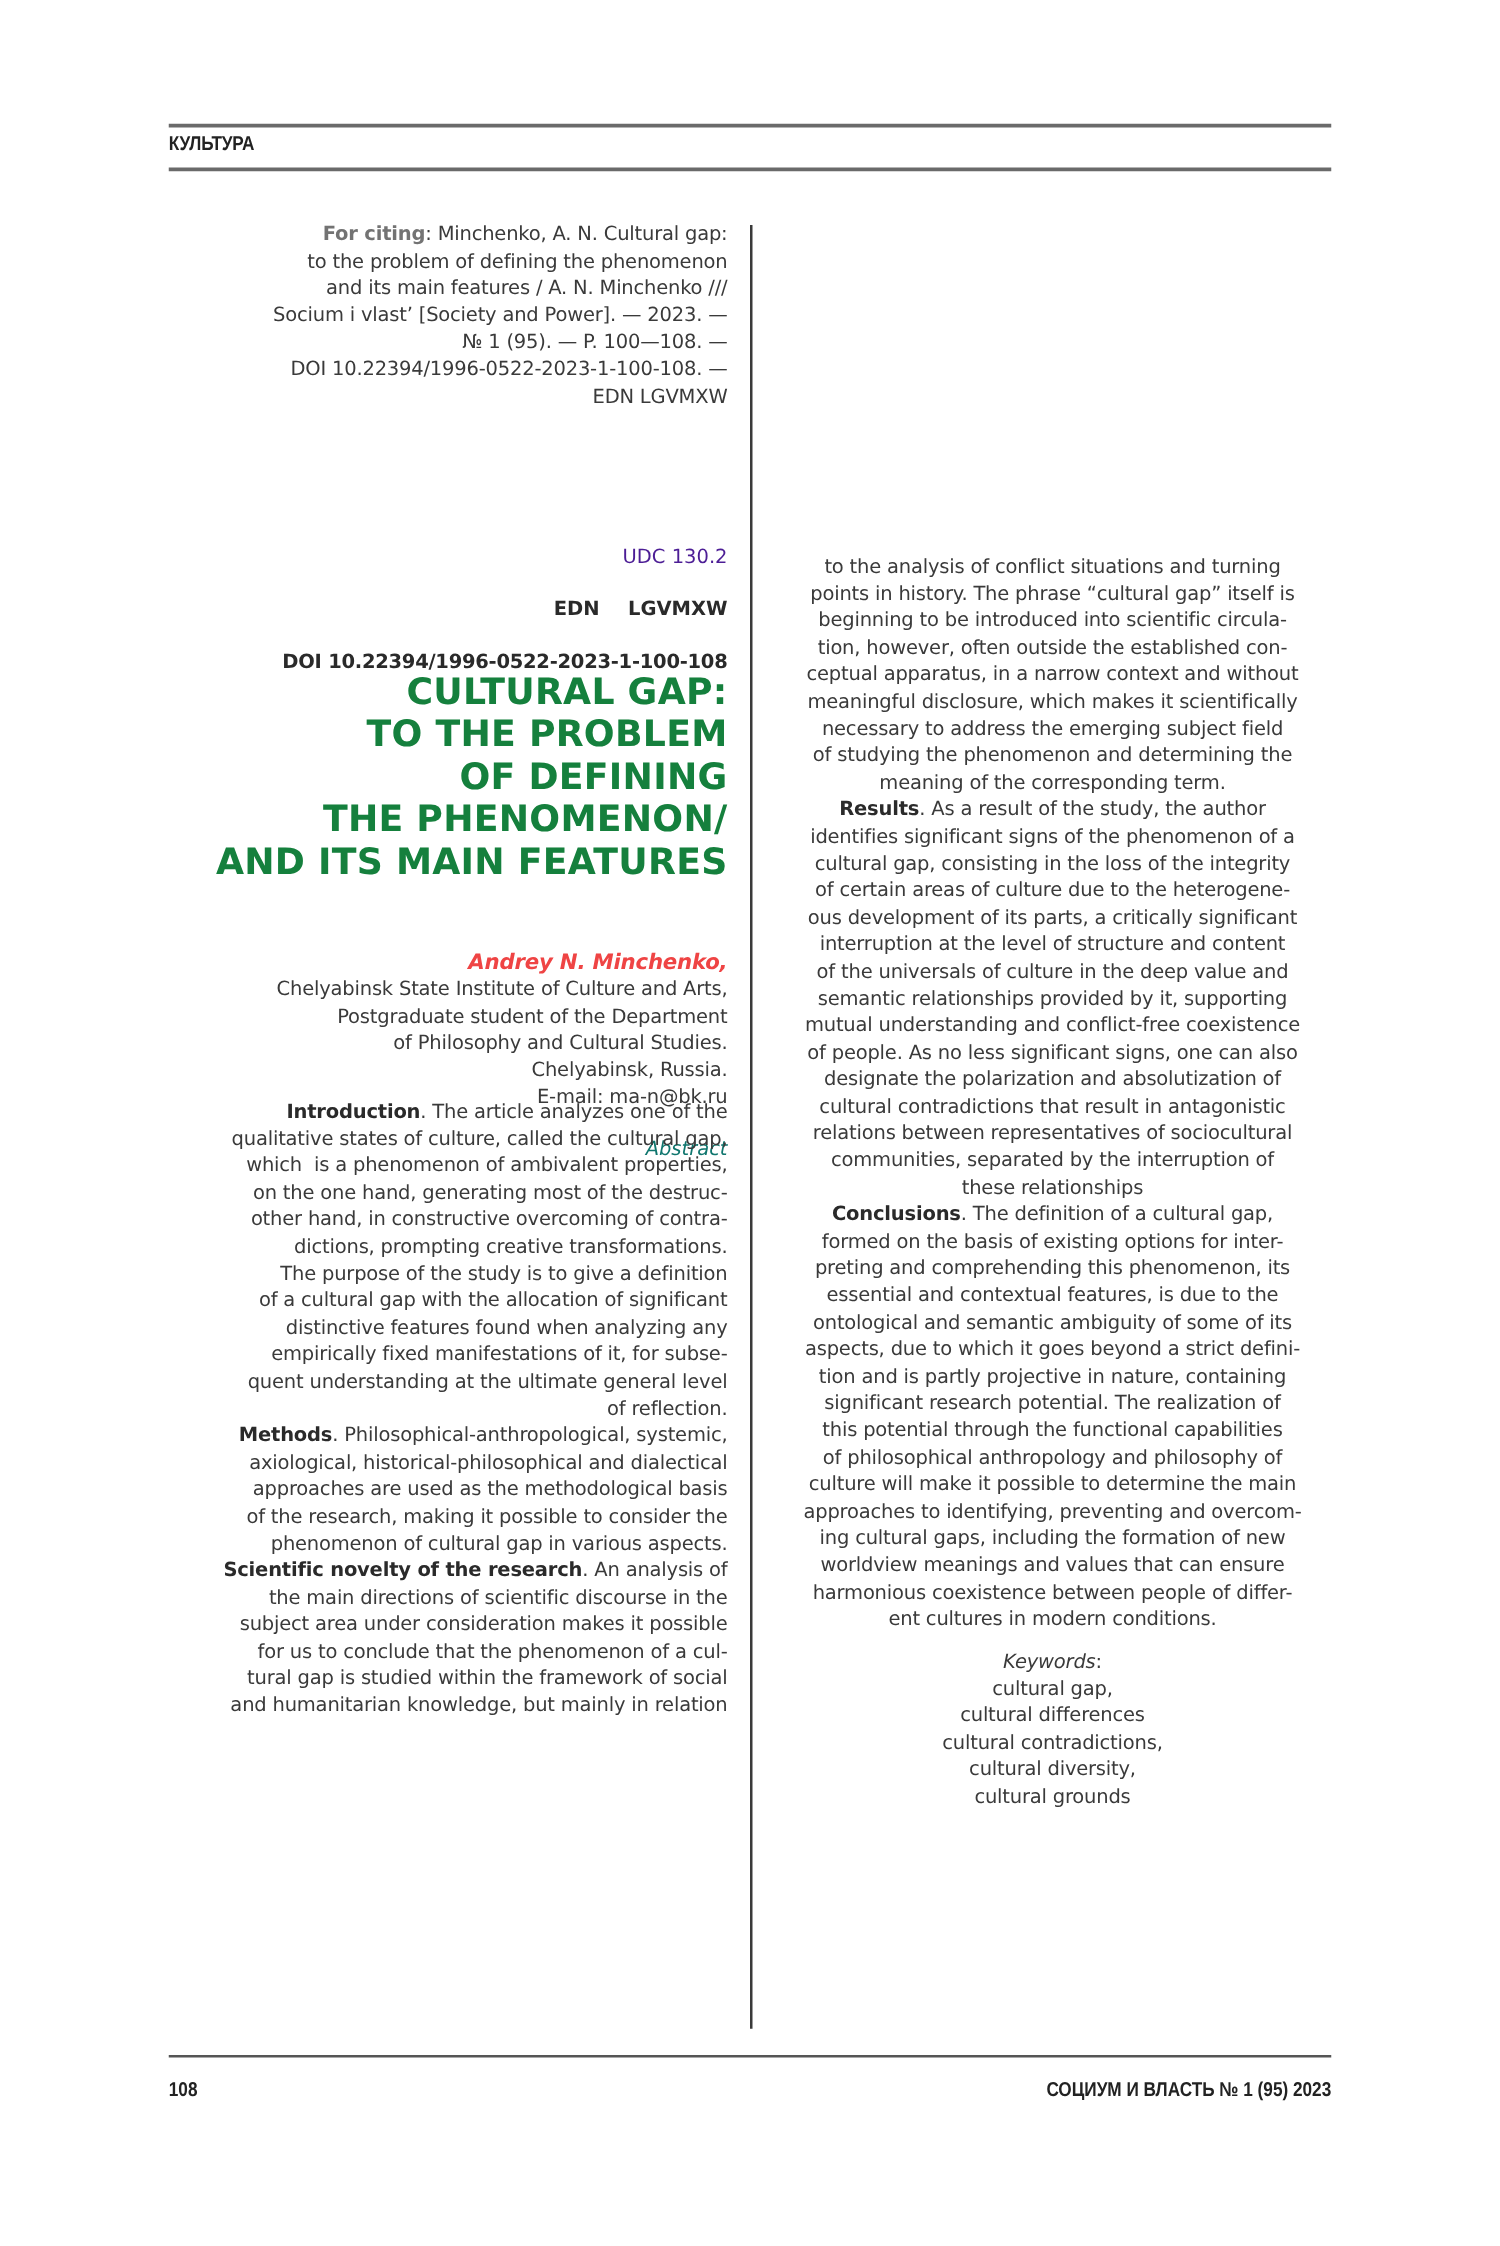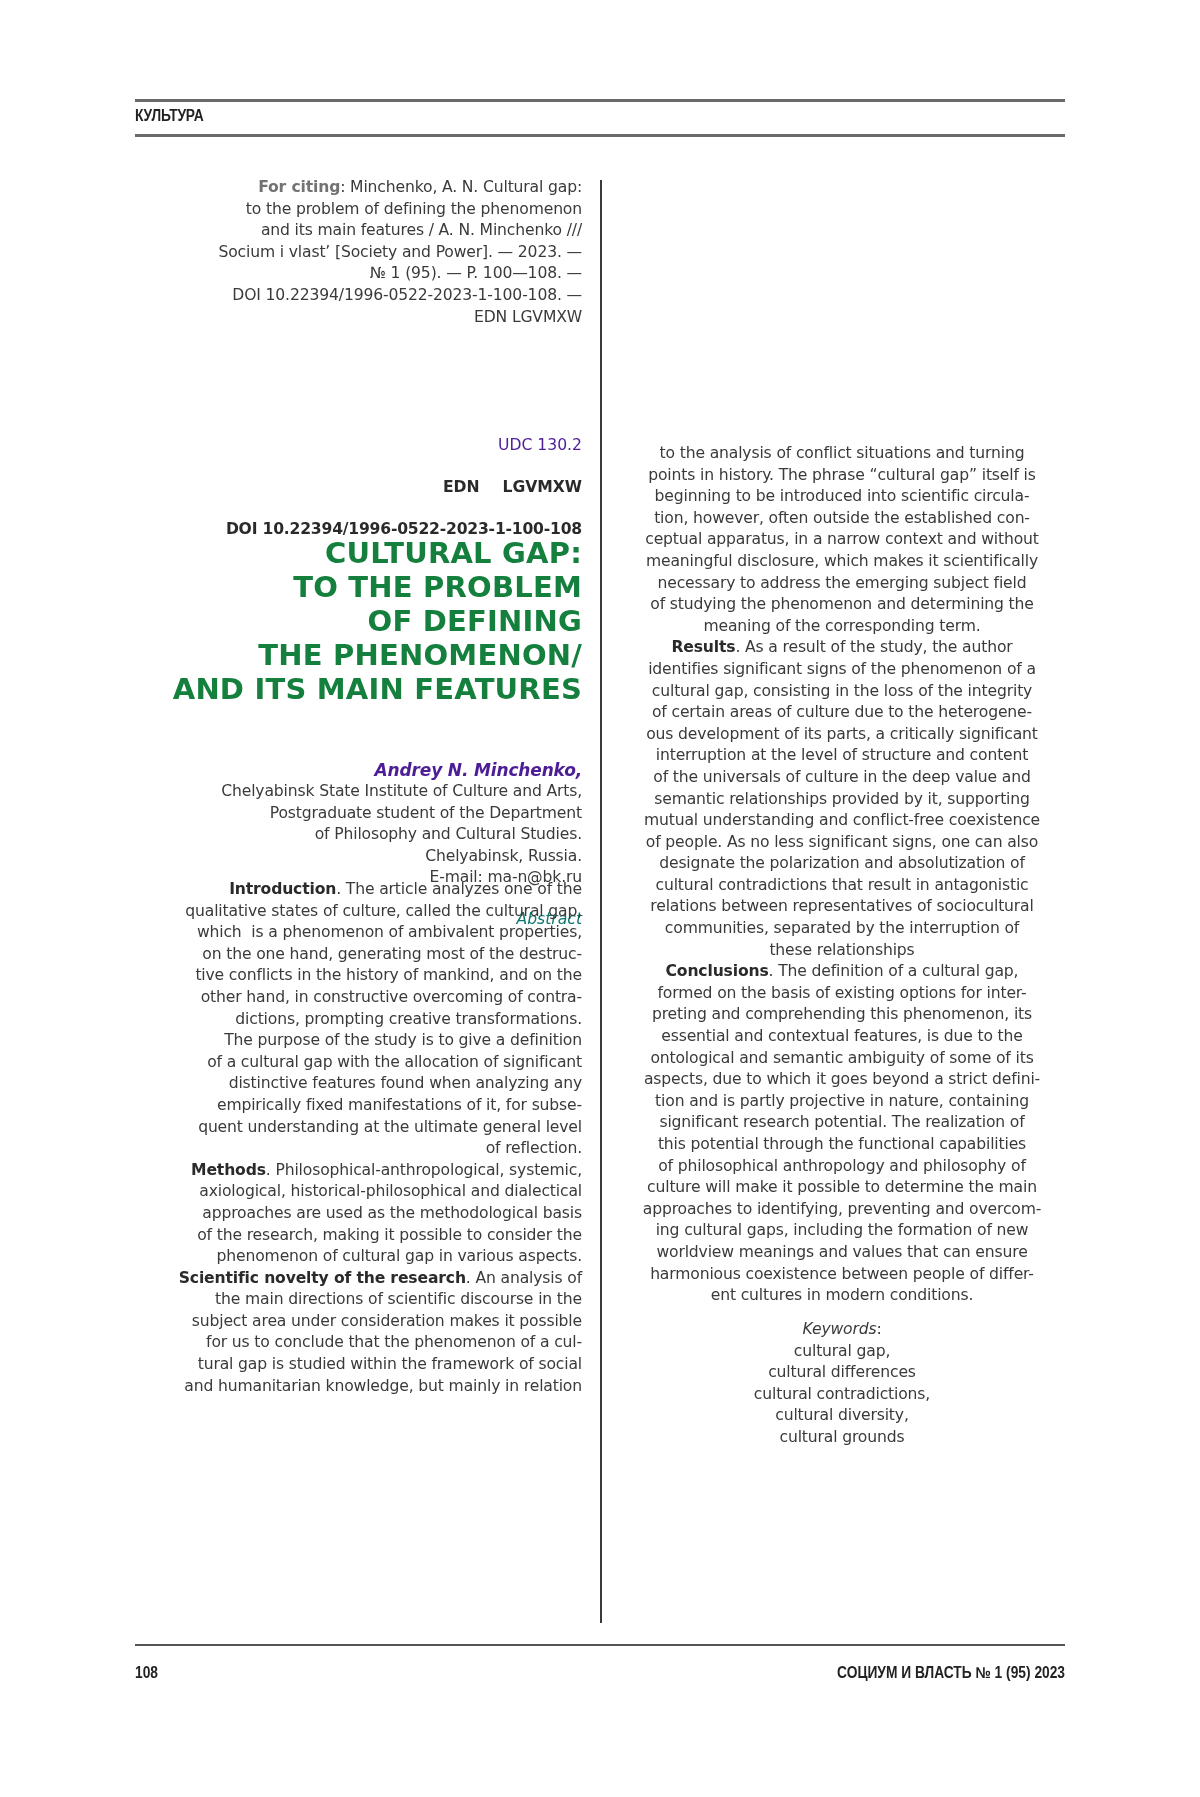--- a/index.html
+++ b/index.html
@@ -14,21 +14,21 @@
   .right-col { position: absolute; left: 617px; width: 450px; text-align: center; }
   .body-text { font-size: 15.6px; line-height: 21.6px; color: #3a3a3a; letter-spacing: -0.15px; }
   .citing { top: 177px; }
   .citing b { color: #737373; }
   .udc { top: 436px; font-size: 15.6px; color: #4c1d95; }
   .edn { top: 478px; font-size: 15.6px; font-weight: bold; color: #2a2a2a; word-spacing: 6px; }
   .doi { top: 520px; font-size: 15.6px; font-weight: bold; color: #2a2a2a; letter-spacing: -0.2px; }
   .title { top: 536px; font-size: 29px; line-height: 34px; font-weight: bold; color: #15803d; letter-spacing: 0.2px; }
   .title div { white-space: nowrap; }
   .author-block { top: 759px; }
-  .author-name { font-weight: bold; font-style: italic; font-size: 17px; color: #4c1d95; line-height: 22px; }
+  .author-name { font-weight: bold; font-style: italic; font-size: 17px; color: #ef4444; line-height: 22px; }
   .abstract-label { top: 910px; font-style: italic; font-size: 15.6px; color: #0f766e; }
   .abstract-left { top: 879px; }
   .abstract-right { top: 443px; }
   .keywords { top: 1319px; }
   .section-head { font-weight: bold; color: #2a2a2a; }
   .line { white-space: nowrap; display: block; }
   .footer-page { position: absolute; left: 135px; top: 1664px; font-family: "Liberation Sans", sans-serif; font-weight: bold; font-size: 16px; color: #222; transform: scaleX(0.86); transform-origin: left; }
   .footer-journal { position: absolute; right: 135px; top: 1664px; font-family: "Liberation Sans", sans-serif; font-weight: bold; font-size: 16px; color: #222; transform: scaleX(0.86); transform-origin: right; white-space: nowrap; }
   .kw-label { font-style: italic; }
 </style>
@@ -72,21 +72,20 @@
   <span class="line">E-mail: ma-n@bk.ru</span>
 </div>
 
 <div class="left-col abstract-label">Abstract</div>
 
 <div class="left-col body-text abstract-left">
   <span class="line"><span class="section-head">Introduction</span><span>. The article analyzes one of the</span></span>
   <span class="line">qualitative states of culture, called the cultural gap,</span>
   <span class="line" style="white-space:pre">which  is a phenomenon of ambivalent properties,</span>
   <span class="line">on the one hand, generating most of the destruc-</span>
-  <span class="line">tive conflicts in the history of mankind, and on the</span>
   <span class="line">other hand, in constructive overcoming of contra-</span>
   <span class="line">dictions, prompting creative transformations.</span>
   <span class="line">The purpose of the study is to give a definition</span>
   <span class="line">of a cultural gap with the allocation of significant</span>
   <span class="line">distinctive features found when analyzing any</span>
   <span class="line">empirically fixed manifestations of it, for subse-</span>
   <span class="line">quent understanding at the ultimate general level</span>
   <span class="line">of reflection.</span>
 
   <span class="line"><span class="section-head">Methods</span><span>. Philosophical-anthropological, systemic,</span></span>

